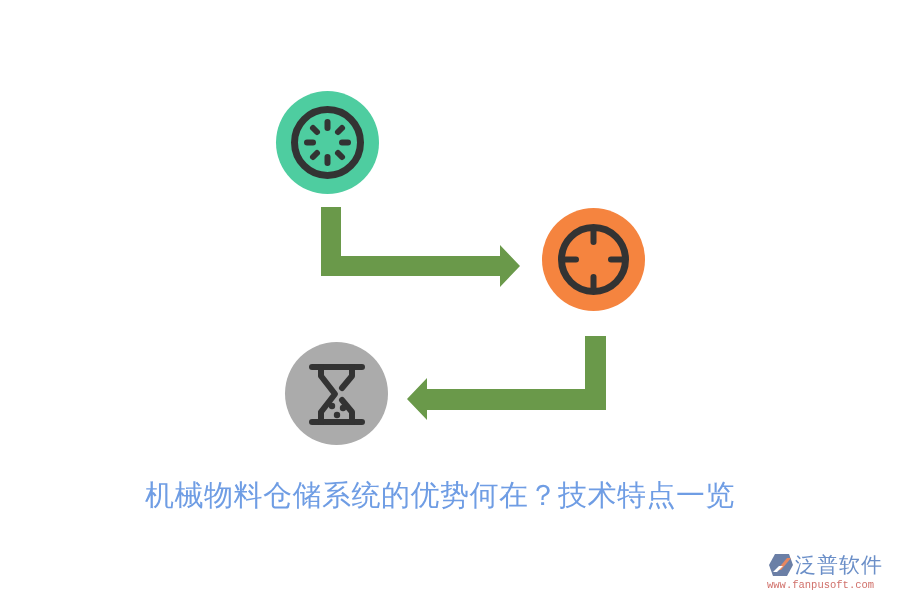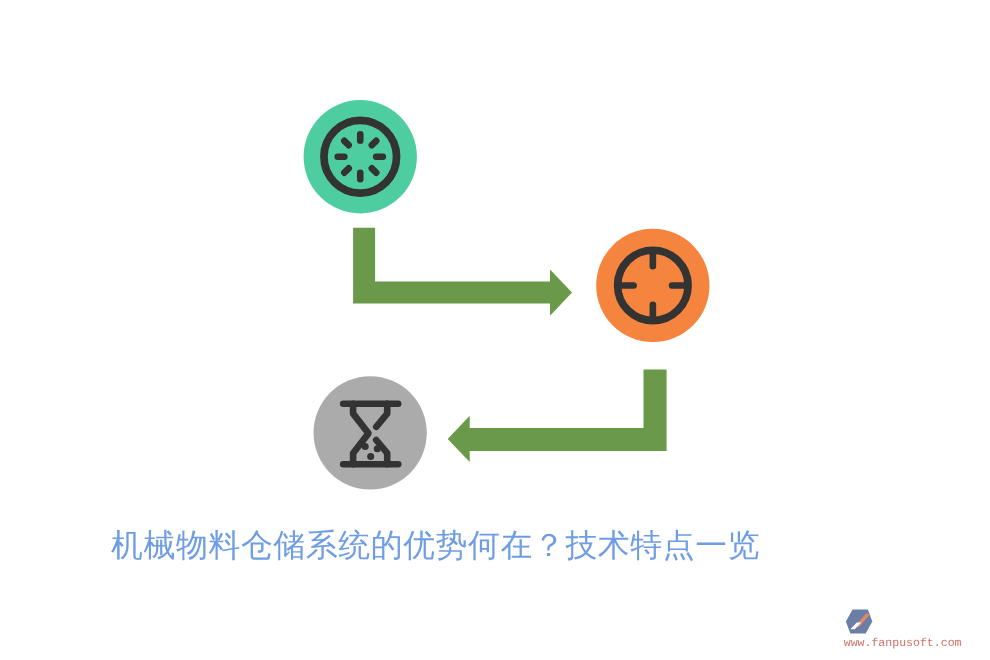--- a/index.html
+++ b/index.html
@@ -1,19 +1,19 @@
 <!DOCTYPE html>
 <html><head>
 <meta charset="utf-8">
 <style>
   html,body{margin:0;padding:0;background:#ffffff;}
   body{width:900px;height:600px;position:relative;overflow:hidden;font-family:"DejaVu Sans","Liberation Sans",sans-serif;}
   .node{position:absolute;border-radius:50%;display:flex;align-items:center;justify-content:center;}
   .arrow{position:absolute;left:0;top:0;}
-  .title{position:absolute;left:0;width:792px;top:476px;text-align:center;font-size:29px;color:#6f9de4;letter-spacing:0.5px;}
+  .title{position:absolute;left:0;width:792px;top:476px;text-align:center;font-size:29px;color:#6f9de4;letter-spacing:0.5px;padding-left:44px;}
   .logo{position:absolute;left:765px;top:551px;width:130px;height:45px;}
   .logo-name{position:absolute;left:30px;top:0;font-size:21px;color:#6b8fc8;letter-spacing:1px;}
   .logo-url{position:absolute;left:2px;top:28px;font-family:Liberation Mono, monospace;font-size:10.5px;color:#d0706a;}
 </style>
 </head>
 <body>
 
 <svg class="arrow" width="900" height="600">
   <path d="M321 207 L341 207 L341 256 L500 256 L500 245 L520 266 L500 287 L500 276 L321 276 Z" fill="#6a994a"></path>
   <path d="M585 336 L606 336 L606 410 L427 410 L427 420 L407 399 L427 378 L427 389 L585 389 Z" fill="#6a994a"></path>
@@ -65,14 +65,15 @@
 </div>
 
 <div class="title">机械物料仓储系统的优势何在？技术特点一览</div>
 
 <div class="logo">
   <svg width="28" height="26" viewBox="0 0 28 26" style="position:absolute;left:2px;top:1px;">
     <path d="M8 2 L22 2 L26 13 L20 24 L6 24 L2 13 Z" fill="#6b7fa6"></path>
     <path d="M10 18 L20 6 L24 6 L14 18 Z" fill="#e8875f"></path>
     <path d="M6 20 L12 14 L16 14 L10 20 Z" fill="#ffffff"></path>
   </svg>
+  <span class="logo-name">泛普软件</span>
   <span class="logo-url">www.fanpusoft.com</span>
 </div>
 
 </body></html>

